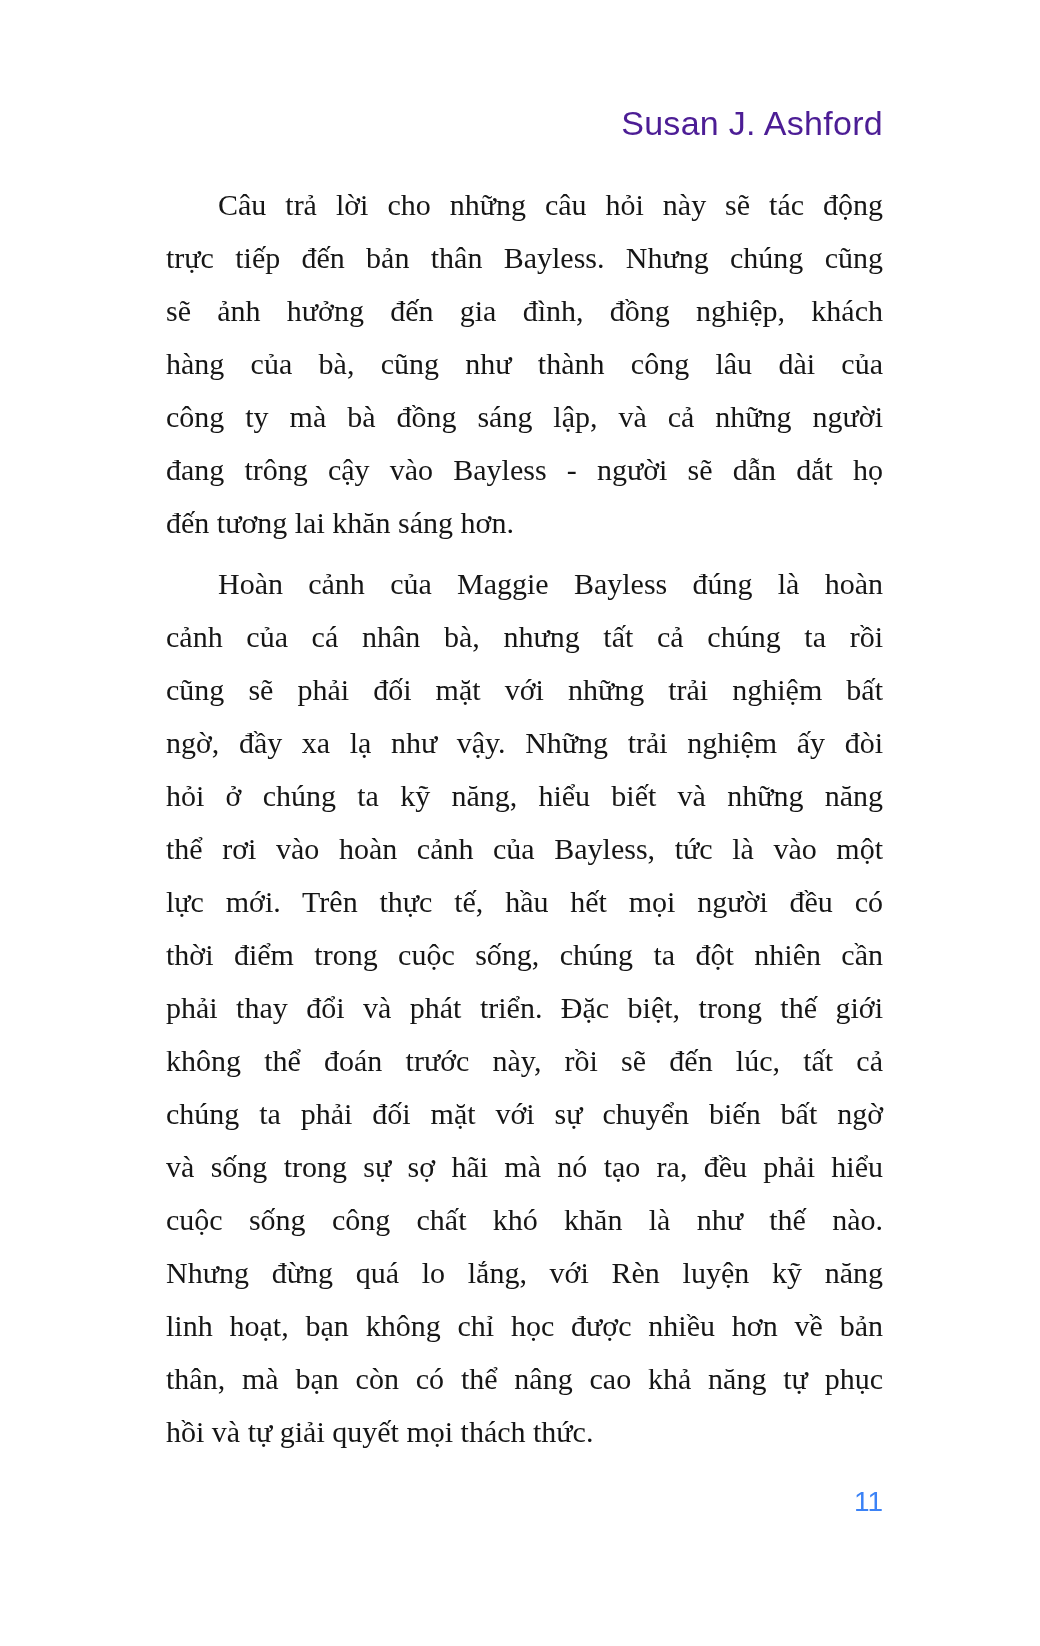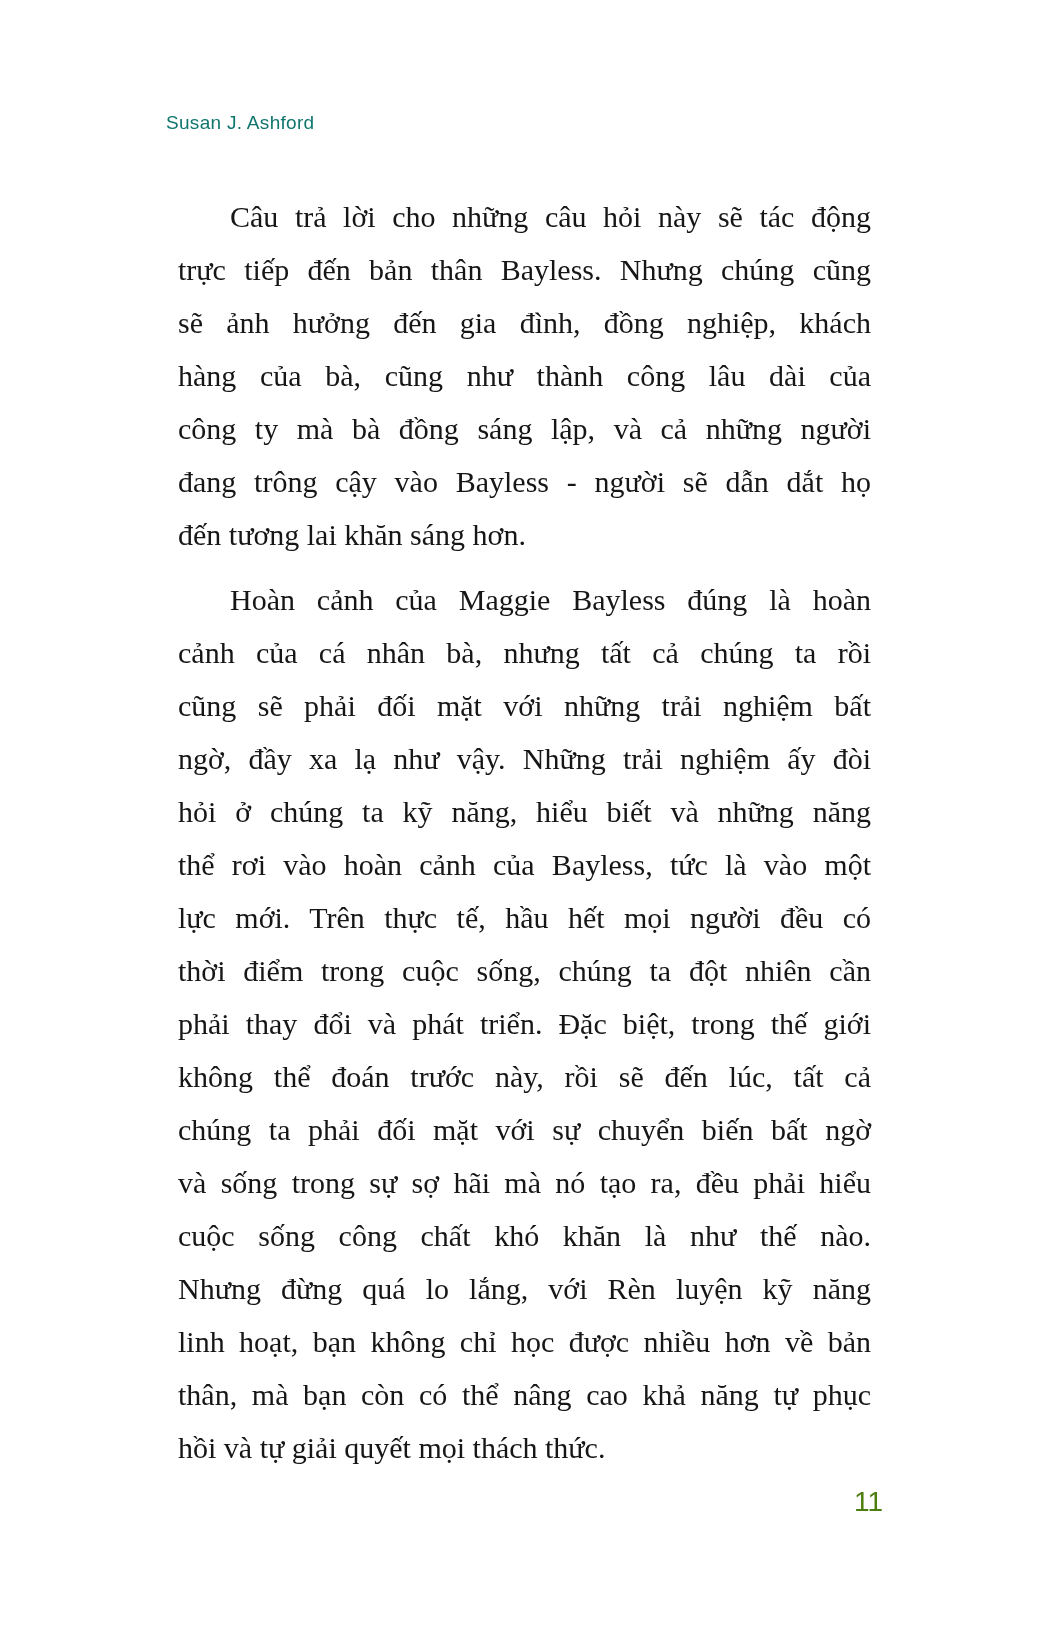--- a/index.html
+++ b/index.html
@@ -14,36 +14,36 @@
   .book-page {
     position: absolute;
     inset: 0;
     background: #ffffff;
   }
   .running-header {
     position: absolute;
     top: 106px;
     left: 166px;
     width: 717px;
-    text-align: left;
+    text-align: right;
     font-family: "Liberation Sans", sans-serif;
-    font-size: 19px;
+    font-size: 34px;
     line-height: 34px;
-    color: #0f766e;
+    color: #4c1d95;
     letter-spacing: 0.3px;
   }
   .body-text {
     position: absolute;
     top: 178px;
     left: 166px;
     width: 717px;
     color: #161616;
     font-size: 30px;
   }
-  .para { margin: 12px; }
+  .para { margin: 0; }
   .para + .para { margin-top: 8px; }
   .line {
     height: 53px;
     line-height: 53px;
     text-align: justify;
     text-align-last: justify;
     white-space: normal;
     overflow: visible;
   }
   .line.first { text-indent: 52px; }
@@ -51,21 +51,21 @@
   .italic { }
   .page-number {
     position: absolute;
     top: 1486px;
     left: 166px;
     width: 717px;
     text-align: right;
     font-family: "Liberation Sans", sans-serif;
     font-size: 28px;
     line-height: 32px;
-    color: #4d7c0f;
+    color: #3b82f6;
   }
 </style>
 </head>
 <body>
 
 <div class="book-page">
   <div class="running-header">Susan J. Ashford</div>
 
   <div class="body-text">
     <div>

